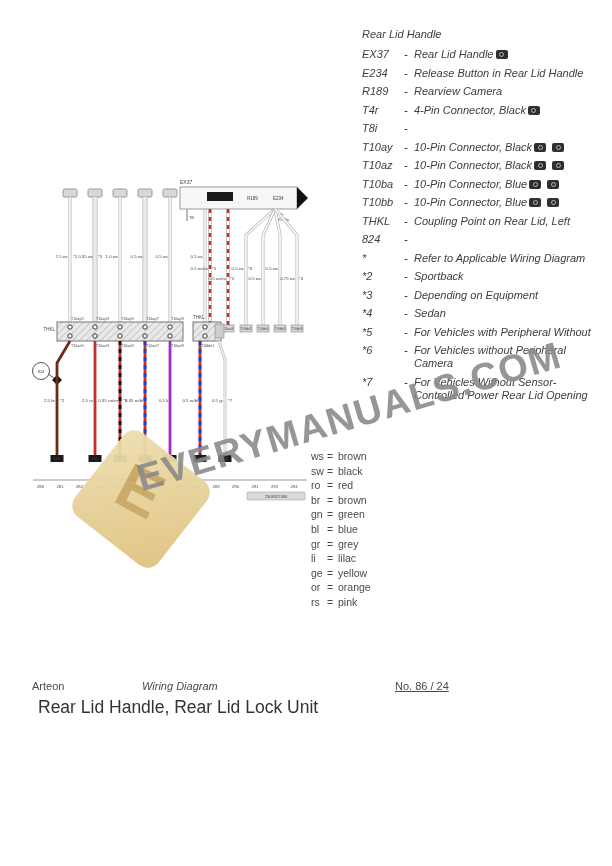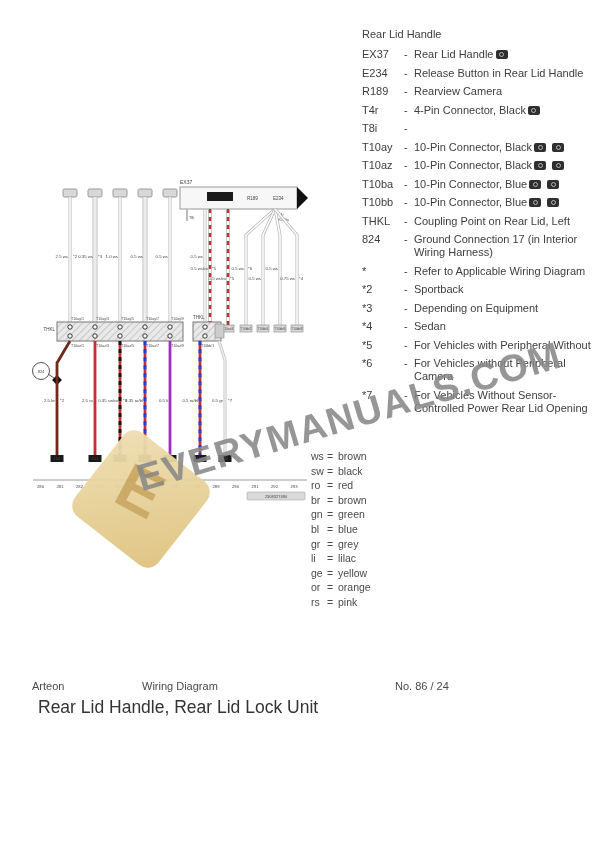--- a/index.html
+++ b/index.html
@@ -1,21 +1,21 @@
 <!DOCTYPE html>
 <html><head>
 <meta charset="utf-8">
 <style>
   html,body{margin:0;padding:0;}
   body{
     width:612px;height:866px;background:#ffffff;position:relative;overflow:hidden;
     font-family:"Liberation Sans", sans-serif;color:#3d3d3d;
   }
   
-  #legend{position:absolute;left:362px;top:28px;width:232px;font-size:11px;line-height:13px;}
+  #legend{position:absolute;left:362px;top:28px;width:232px;font-size:11px;line-height:13px;font-style:italic;}
   .ltitle{margin-bottom:7px;}
   .lrow{display:flex;margin-bottom:5.5px;}
   .lcode{width:42px;flex:none;}
   .ldash{width:10px;flex:none;}
   .ldesc{width:178px;}
   .cam{display:inline-block;width:12px;height:9px;background:#2f2f2f;border-radius:2px;
        margin-left:2px;vertical-align:-1px;position:relative;}
   .cam::after{content:"";position:absolute;left:3.5px;top:2px;width:5px;height:5px;
        border:1px solid #b5b5b5;border-radius:50%;box-sizing:border-box;}
   .cam + .cam{margin-left:6px;}
@@ -32,22 +32,22 @@
   #wm-text{position:absolute;left:138px;top:458px;z-index:6;font-size:38px;font-weight:bold;
       color:rgba(135,135,135,.88);letter-spacing:1.5px;transform:rotate(-16.5deg);
       transform-origin:0 50%;white-space:nowrap;}
   
   #diagram{position:absolute;left:25px;top:175px;width:290px;height:330px;z-index:1;}
   #diagram text{font-family:"Liberation Sans", sans-serif;fill:#444;}
   
   #footer{position:absolute;left:30px;top:680px;width:560px;}
   .fsmall{font-size:11px;color:#4a4a4a;position:absolute;top:0;}
   #f-model{left:2px;}
-  #f-doctype{left:112px;}
-  #f-pageno{left:365px;}
+  #f-doctype{left:112px;font-style:italic;}
+  #f-pageno{left:365px;text-decoration:underline;}
   #f-title{position:absolute;top:17px;left:8px;font-size:17.5px;color:#333;}
 </style>
 </head>
 <body>
 
 <div id="diagram">
 <svg width="290" height="330" viewBox="0 0 290 330">
   <defs>
     <pattern id="hatch" width="5" height="5" patternTransform="rotate(45)" patternUnits="userSpaceOnUse">
       <rect width="5" height="5" fill="#e9e9e9"></rect>
@@ -326,21 +326,20 @@
     <span class="ldesc"><span>10-Pin Connector, Blue</span><span class="cam"></span><span class="cam"></span></span>
   </div>
   <div class="lrow">
     <span class="lcode">THKL</span>
     <span class="ldash">-</span>
     <span class="ldesc"><span>Coupling Point on Rear Lid, Left</span></span>
   </div>
   <div class="lrow">
     <span class="lcode">824</span>
     <span class="ldash">-</span>
-    <span class="ldesc"><span>Ground Connection 17 (in Interior Wiring Harness)</span></span>
   </div>
   <div class="lrow">
     <span class="lcode">*</span>
     <span class="ldash">-</span>
     <span class="ldesc"><span>Refer to Applicable Wiring Diagram</span></span>
   </div>
   <div class="lrow">
     <span class="lcode">*2</span>
     <span class="ldash">-</span>
     <span class="ldesc"><span>Sportback</span></span>

